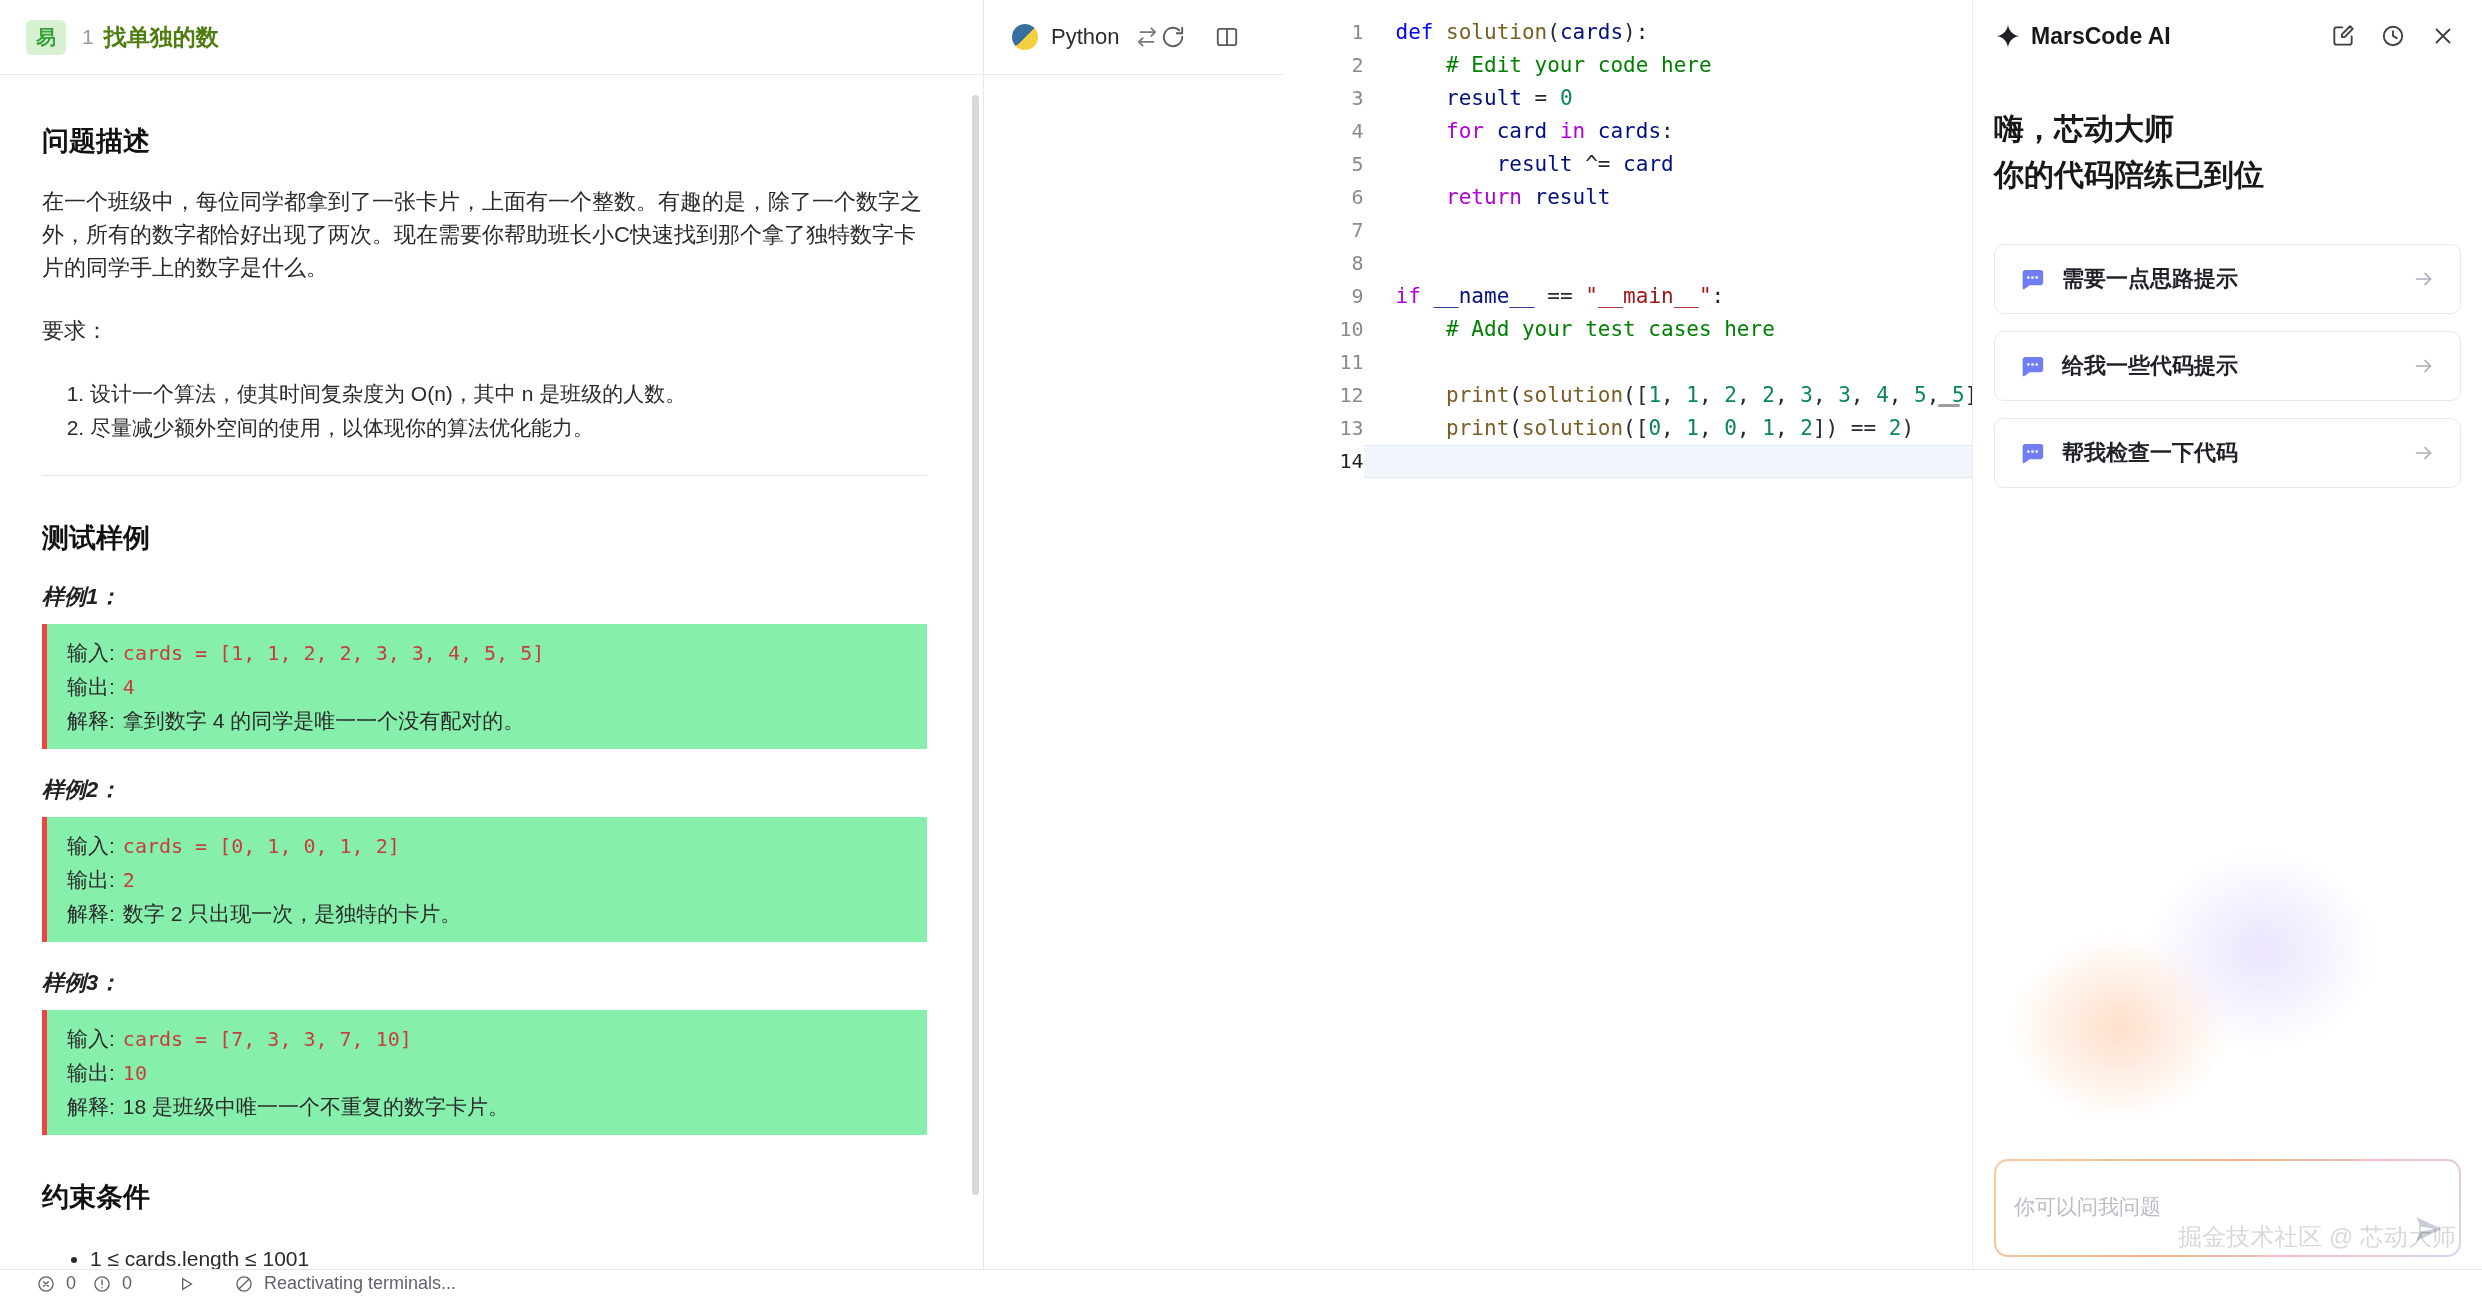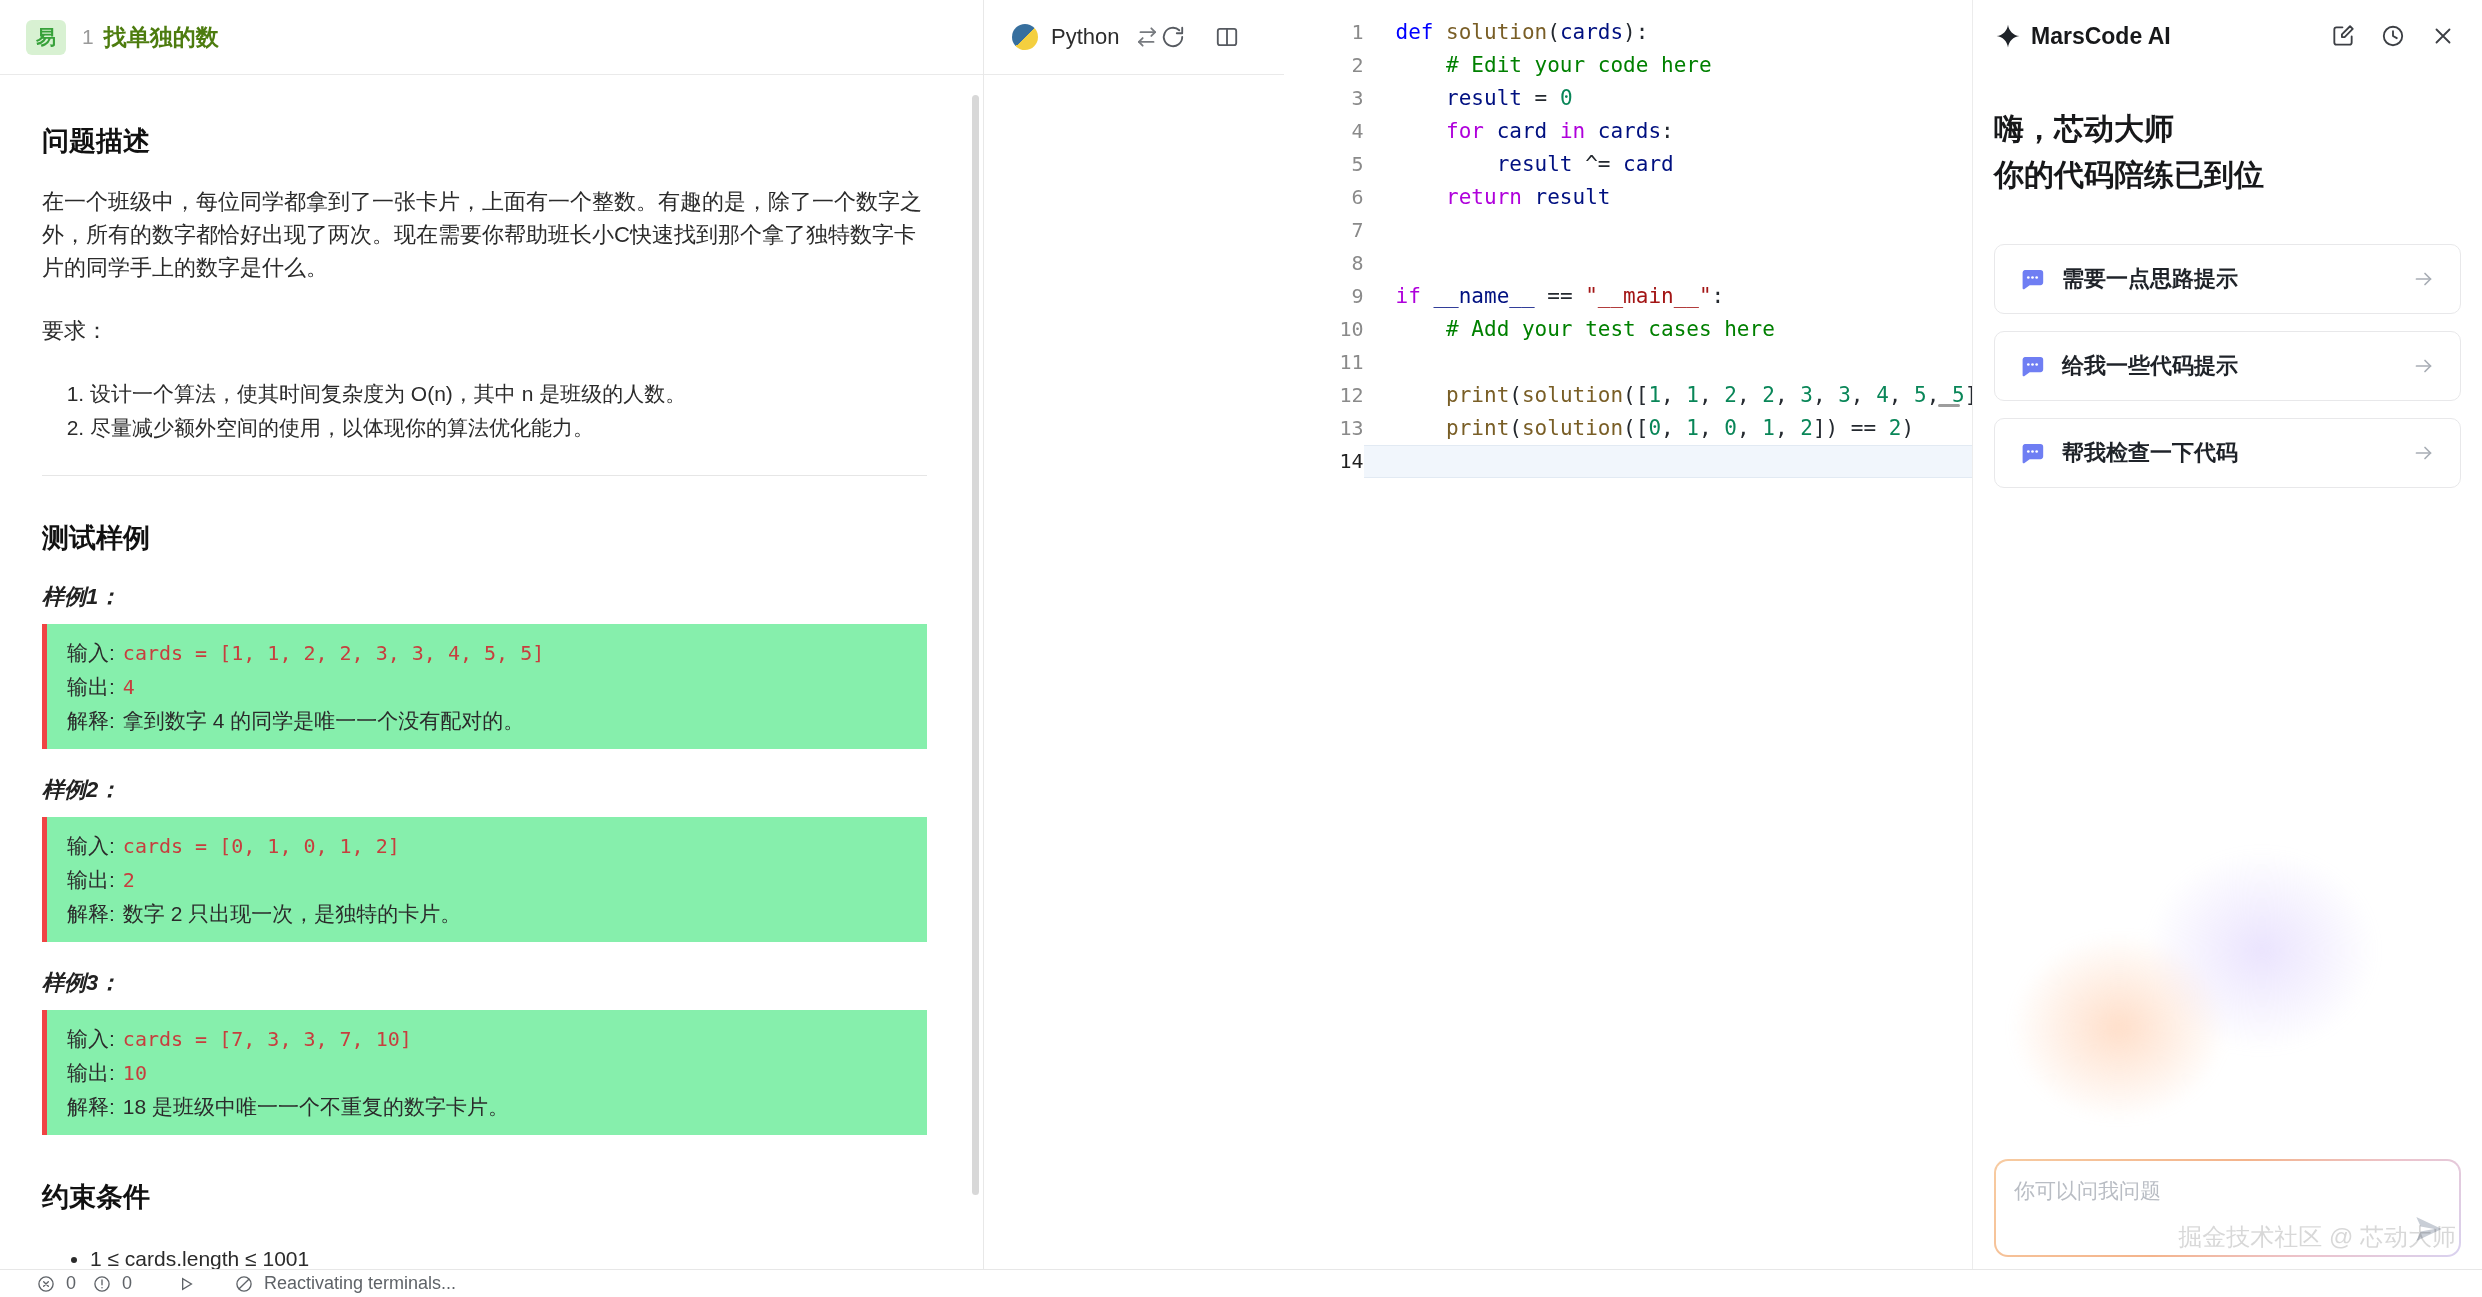--- a/index.html
+++ b/index.html
@@ -67,21 +67,21 @@
   .ai-card { height:70px; border:1px solid #e8e8ea; border-radius:10px; background:#fff; display:flex; align-items:center; padding:0 24px; gap:16px; }
   .bubble-icon { width:27px; height:27px; flex:0 0 27px; }
   .ai-card-label { font-size:22px; font-weight:600; color:#1f2329; flex:1; }
   .arrow-icon { width:24px; height:24px; }
   .ai-glow { position:absolute; left:20px; bottom:120px; width:420px; height:320px; pointer-events:none; filter:blur(6px);
     background:
       radial-gradient(150px 130px at 30% 62%, rgba(255,196,158,.55), rgba(255,196,158,0) 72%),
       radial-gradient(160px 140px at 64% 38%, rgba(206,190,252,.42), rgba(206,190,252,0) 72%); }
   .ai-inputwrap { margin:0 21px 12px; border-radius:14px; padding:2px; z-index:2;
     background:linear-gradient(135deg,#f7cba1,#f4b48c 45%,#ecc3cc 72%,#d9d2f0); }
-  .ai-input { position:relative; height:94px; background:#fff; border-radius:12px; padding:16px 18px; }
+  .ai-input { position:relative; height:94px; background:#fff; border-radius:12px; padding:32px 18px; }
   .ai-placeholder { font-size:21px; color:#b9bdc4; }
   .send-icon { position:absolute; right:14px; bottom:10px; width:32px; height:32px; }
   .ai-watermark { position:absolute; right:26px; bottom:16px; font-size:24px; color:rgba(40,40,40,.18); z-index:3; white-space:nowrap; }
 
   
   .statusbar { height:28px; flex:0 0 28px; border-top:1px solid #e7e7e7; display:flex; align-items:center; padding-left:36px; gap:10px; background:#fff; }
   .sb-icon { width:20px; height:20px; display:inline-block; }
   .sb-icon svg { width:20px; height:20px; stroke:#5f6368; stroke-width:1.6; fill:none; stroke-linecap:round; }
   .sb-count { font-size:18px; color:#5f6368; margin-right:6px; }
   .sb-msg { font-size:18px; color:#5f6368; }

